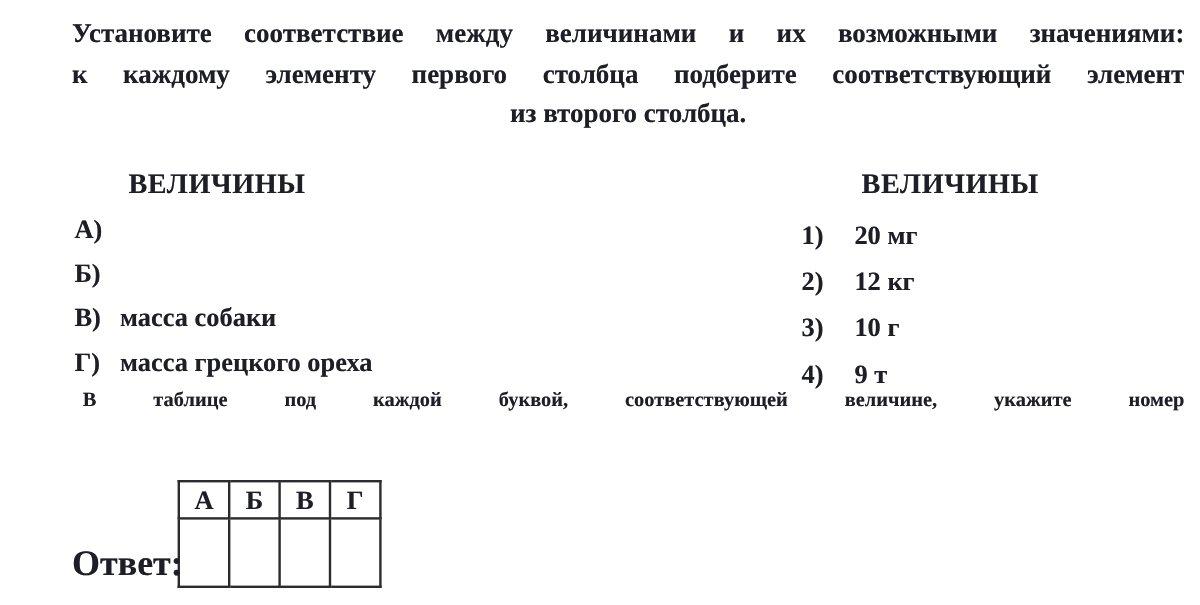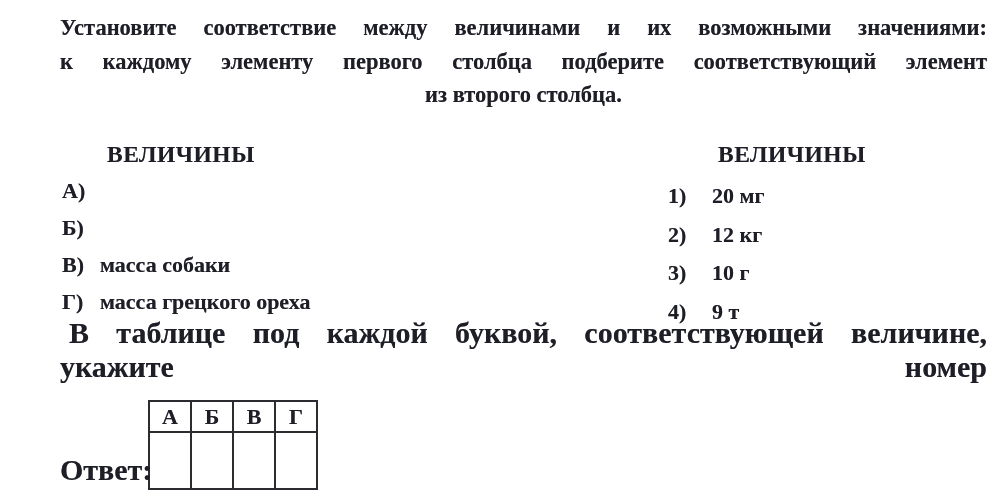--- a/index.html
+++ b/index.html
@@ -41,21 +41,21 @@
   .match-item { display: flex; line-height: 37px; font-size: 22px; }
   .col-right .match-item { line-height: 38.5px; }
   .marker { flex: 0 0 38px; }
   .col-right .marker { flex: 0 0 44px; }
   
   .instruction {
     position: absolute;
     left: 60px;
     top: 316px;
     width: 927px;
-    font-size: 30px;
+    font-size: 17px;
     line-height: 33.5px;
   }
   .instruction .jline { text-indent: 9px; }
   
   .answer-row {
     position: absolute;
     left: 60px;
     top: 400px;
     display: flex;
     align-items: center;

